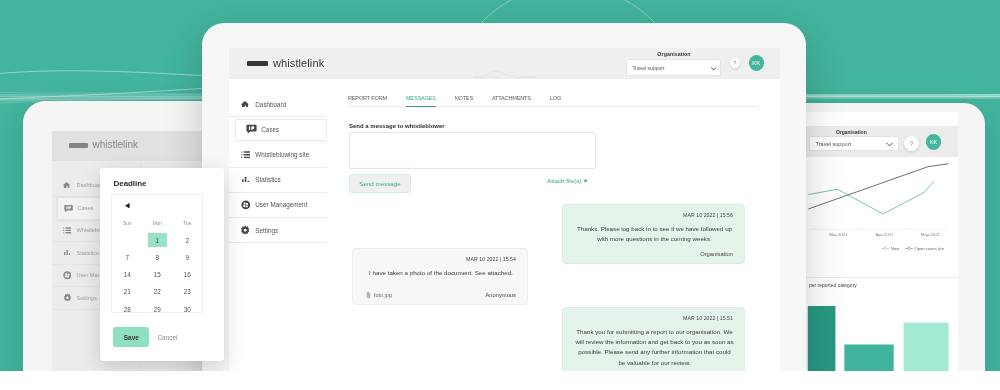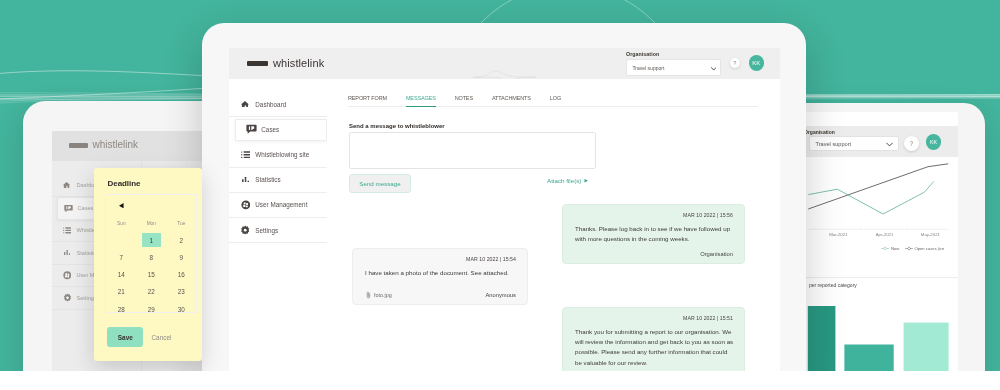--- a/index.html
+++ b/index.html
@@ -3,21 +3,21 @@
 <meta charset="utf-8">
 <style>
   html,body{margin:0;padding:0;}
   body{width:1000px;height:390px;overflow:hidden;background:#ffffff;
        font-family:"Liberation Sans",sans-serif;}
   #stage{position:relative;width:1000px;height:390px;overflow:hidden;background:#fff;}
   #scene{position:absolute;left:0;top:0;width:1000px;height:371px;overflow:hidden;background:#43b49d;}
 
   .bg-lines{position:absolute;left:0;top:0;width:1000px;height:371px;}
 
-  .device{position:absolute;background:#f7f7f7;overflow:hidden;}
+  .device{position:absolute;background:#f7f7f7;overflow:hidden;text-align:center;}
 
   
   #dev-main{left:202px;top:23px;width:604px;height:368px;border-radius:22px;
             box-shadow:0 14px 40px rgba(0,0,0,.20);}
   #dev-main .screen{position:absolute;left:27px;top:25px;width:551px;height:343px;background:#fff;overflow:hidden;}
   .m-top{position:absolute;left:0;top:0;width:551px;height:31px;background:#efefef;}
   .m-wave{position:absolute;left:244px;top:18px;width:63px;height:16px;}
   .m-logo{position:absolute;left:18px;top:9px;display:flex;align-items:center;}
   .m-logo .mark{width:21px;height:5px;background:#3b3632;border-radius:1px;}
   .m-logo .name{margin-left:5px;font-size:11px;color:#3a3532;letter-spacing:.1px;
@@ -91,21 +91,21 @@
   #dev-left .lnav .it{height:22.5px;display:flex;align-items:center;padding-left:11px;
             border-bottom:1px solid #e4e4e4;box-sizing:border-box;}
   #dev-left .lnav .it .ic{width:9px;height:9px;display:flex;align-items:center;justify-content:center;color:#8d8884;}
   #dev-left .lnav .it .lb{margin-left:5px;font-size:5.6px;color:#a5a09c;white-space:nowrap;}
   #dev-left .lnav .it.active{background:#f3f3f3;border:1px solid #e4e4e4;margin-left:5px;width:84px;
             padding-left:6px;box-shadow:0 1px 3px rgba(0,0,0,.05);}
   #dev-left .lsidesep{position:absolute;left:89px;top:30px;width:1px;height:230px;background:#e4e4e4;}
   #dev-left .lmain{position:absolute;left:90px;top:30px;width:211px;height:230px;background:#ececec;}
 
   
-  #deadline{position:absolute;left:94px;top:168px;width:108px;height:193px;background:#fef9c3;
+  #deadline{position:absolute;left:100px;top:168px;width:124px;height:193px;background:#ffffff;
             border-radius:3px;box-shadow:0 7px 22px rgba(0,0,0,.16);}
   #deadline .ttl{position:absolute;left:13.5px;top:11px;font-size:8px;font-weight:bold;color:#2f2b28;
             letter-spacing:-0.05px;}
   #deadline .cal{position:absolute;left:11.3px;top:26.4px;width:92px;height:119px;
             border:1px solid #f0f0f0;box-sizing:border-box;}
   #deadline .prev{position:absolute;left:13px;top:7.4px;line-height:0;}
   .cal-grid{position:absolute;left:0;top:19.1px;width:90px;}
   .cal-row{display:flex;height:17.2px;}
   .cal-cell{width:30px;display:flex;align-items:center;justify-content:center;
             font-size:6.3px;color:#55504d;}

